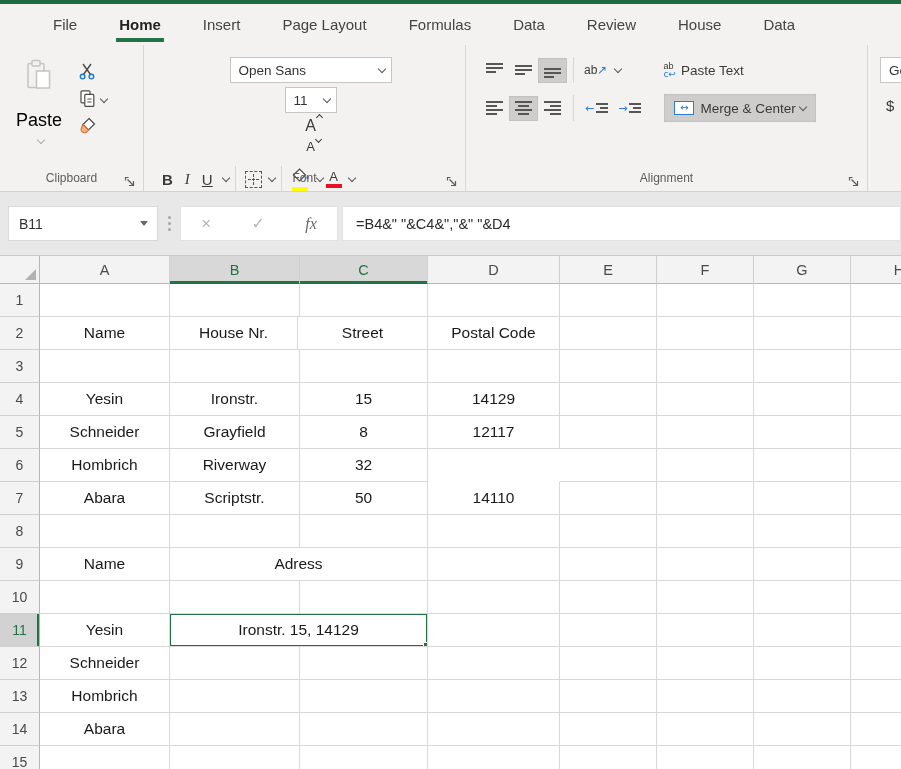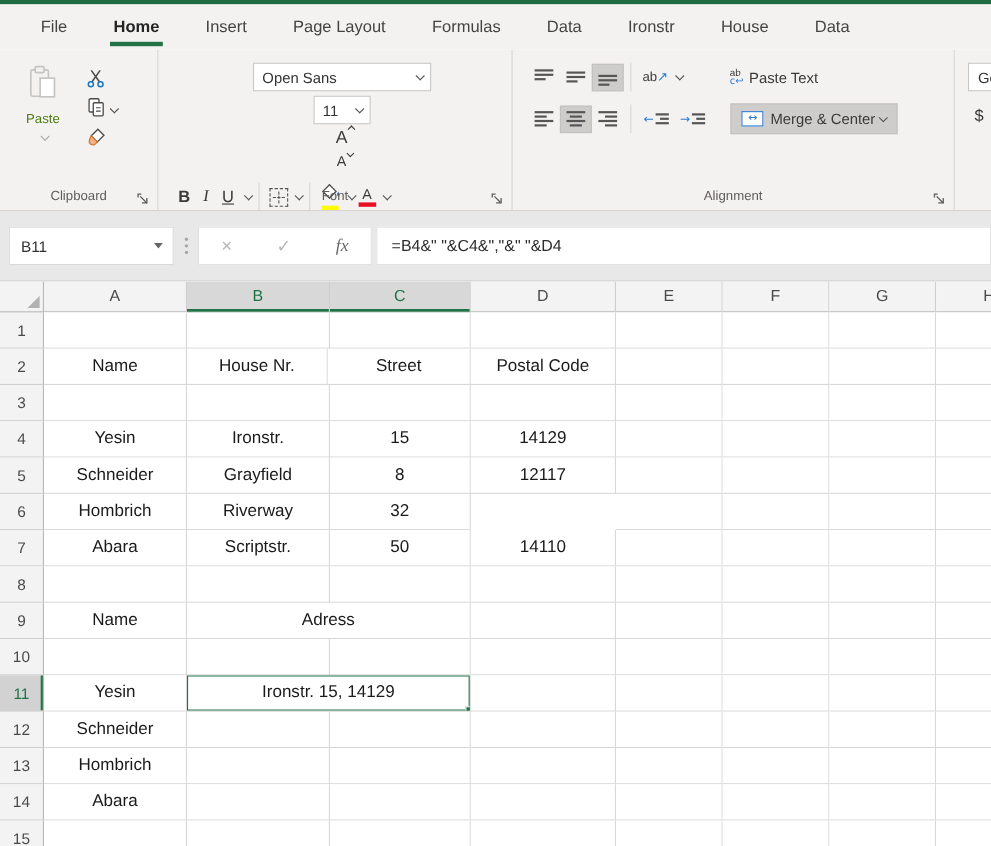--- a/index.html
+++ b/index.html
@@ -3,41 +3,41 @@
 <meta charset="utf-8">
 <style>
   * { margin:0; padding:0; box-sizing:border-box; }
   html,body { width:901px; height:769px; overflow:hidden; }
   body {
     font-family:"Liberation Sans","DejaVu Sans",sans-serif;
     background:#fff; color:#262626; position:relative;
   }
   
   .title-strip { height:4px; background:#1e6b41; }
-  .tabbar { height:41px; background:#f3f2f1; display:flex; align-items:stretch; padding-left:16px; }
+  .tabbar { height:41px; background:#f3f2f1; display:flex; align-items:stretch; padding-left:32px; }
   .tab { padding:0 21px; font-size:15px; color:#444; display:flex; align-items:center; position:relative; cursor:default; }
   .tab.active { font-weight:bold; color:#242424; }
   .tab.active::after { content:""; position:absolute; left:18px; right:18px; bottom:3px; height:4px; background:#217346; }
 
   
   .ribbon { height:147px; background:#f3f2f1; border-bottom:1px solid #d4d2d0; display:flex; position:relative; overflow:hidden; }
   .group { position:relative; border-right:1px solid #d8d6d4; flex-shrink:0; }
   .group-footer { position:absolute; bottom:4px; left:0; right:0; height:16px; text-align:center; font-size:12px; color:#5f5d5b; }
   .launcher { position:absolute; right:7px; bottom:5px; width:12px; height:12px; cursor:pointer; }
   .rbtn { display:flex; align-items:center; justify-content:center; border:1px solid transparent; }
   .rbtn.active { background:#cfcdcb; border-color:#c3c1bf; }
   .caret { width:6px; height:6px; border-right:1.4px solid #555; border-bottom:1.4px solid #555; transform:rotate(45deg); display:inline-block; margin-left:4px; margin-top:-3px; flex-shrink:0; }
   .caret.dis { border-color:#aeacaa; }
   .vsep { width:1px; height:26px; background:#d8d6d4; margin:0 6px; flex-shrink:0; }
 
   
   .g-clipboard { width:144px; }
   .clip-content { display:flex; padding:14px 0 0 12px; gap:12px; }
   .paste-btn { display:flex; flex-direction:column; align-items:center; width:54px; cursor:default; }
-  .paste-label { font-size:12px; color:#4d7c0f; margin-top:5px; }
+  .paste-label { font-size:18px; color:#000000; margin-top:15px; }
   .paste-caret { margin-top:6px; }
   .clip-tools { display:flex; flex-direction:column; gap:7px; padding-top:4px; }
   .tool-row { display:flex; align-items:center; height:20px; cursor:pointer; }
 
   
   .g-font { width:322px; padding:12px 0 0 12px; }
   .combo { background:#fff; border:1px solid #c8c6c4; height:26px; display:flex; align-items:center; padding:0 6px 0 8px; font-size:13.5px; color:#333; cursor:pointer; }
   .combo .caret { margin-left:auto; }
   .font-row1 { display:flex; align-items:center; gap:4px;flex-direction:column; }
   .font-name { width:162px; }
@@ -135,21 +135,21 @@
   <div class="tab">
       <span>Page Layout</span>
     </div>
   <div class="tab">
       <span>Formulas</span>
     </div>
   <div class="tab">
       <span>Data</span>
     </div>
   <div class="tab">
-      <span>Ironstr</span>
+      <span>Review</span>
     </div>
   <div class="tab">
       <span>House</span>
     </div>
   <div class="tab">
       <span>Data</span>
     </div>
 </div>
 
 <div class="ribbon">

